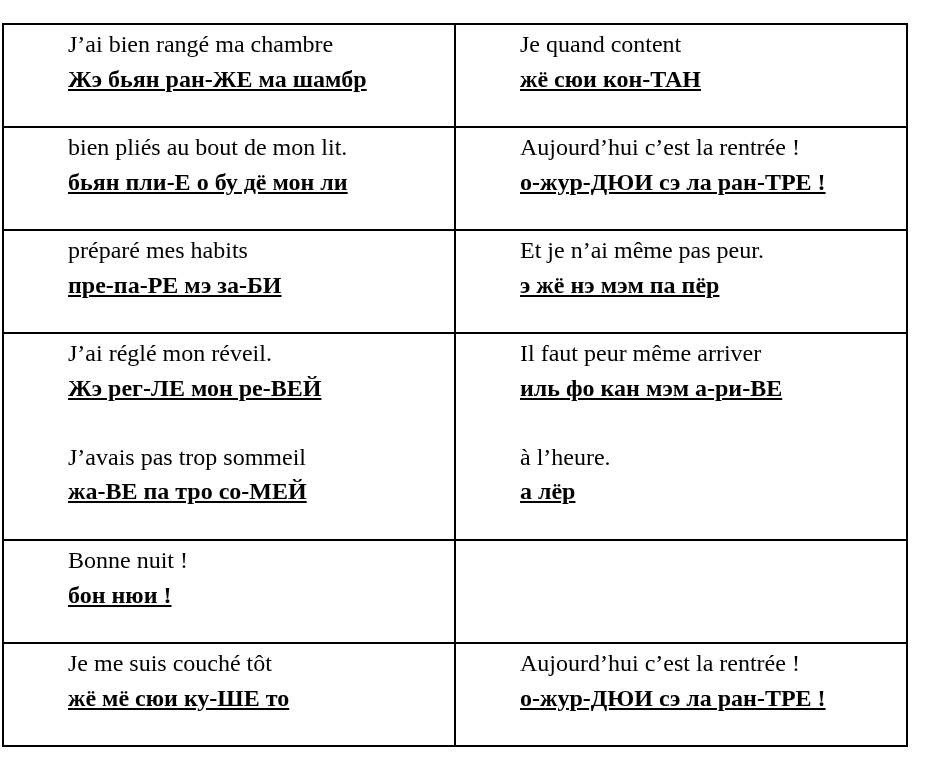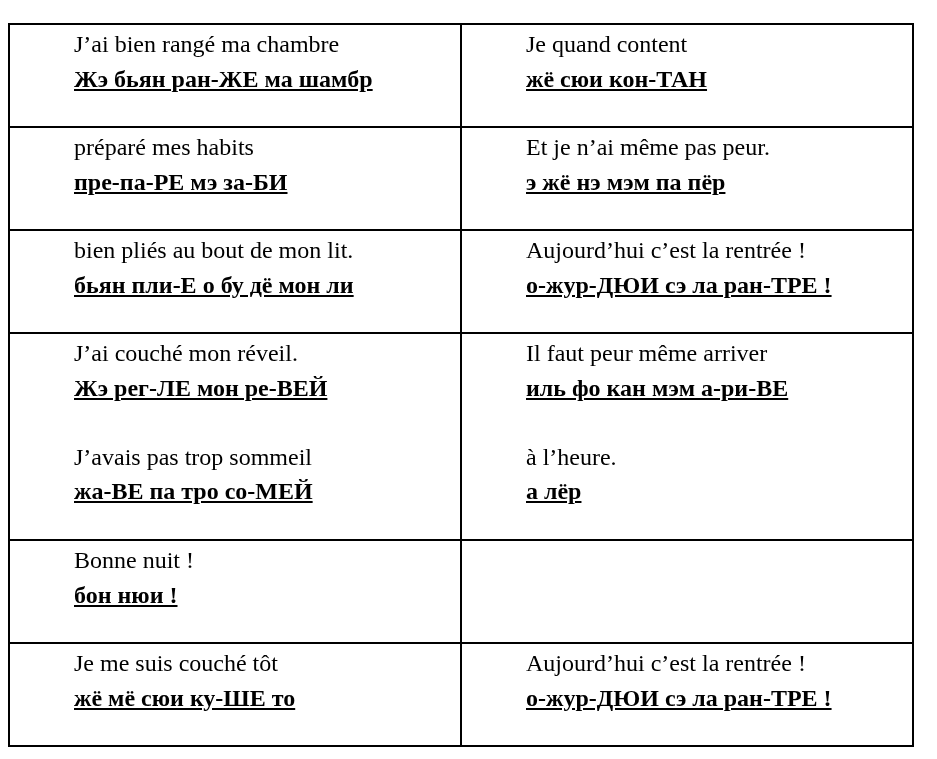--- a/index.html
+++ b/index.html
@@ -19,21 +19,21 @@
     overflow: hidden;
   }
   .page {
     position: relative;
     width: 937px;
     height: 759px;
     background: var(--bg-color);
   }
   table.phrase-table {
     position: absolute;
-    left: 8px;
+    left: 2px;
     top: 23px;
     width: 904px;
     border-collapse: collapse;
     table-layout: fixed;
   }
   table.phrase-table td {
     width: 452px;
     border: 2px solid var(--border-color);
     vertical-align: top;
     padding: 2px 8px 0 64px;
@@ -61,41 +61,41 @@
             <div class="line">J’ai bien rangé ma chambre</div>
             <div class="line bold">Жэ бьян ран-ЖЕ ма шамбр</div>
           </td>
           <td>
             <div class="line">Je quand content</div>
             <div class="line bold">жё сюи кон-ТАН</div>
           </td>
         </tr>
         <tr>
           <td>
+            <div class="line">bien pliés au bout de mon lit.</div>
+            <div class="line bold">бьян пли-Е о бу дё мон ли</div>
+          </td>
+          <td>
+            <div class="line">Aujourd’hui c’est la rentrée !</div>
+            <div class="line bold">о-жур-ДЮИ сэ ла ран-ТРЕ !</div>
+          </td>
+        </tr>
+        <tr>
+          <td>
             <div class="line">préparé mes habits</div>
             <div class="line bold">пре-па-РЕ мэ за-БИ</div>
           </td>
           <td>
             <div class="line">Et je n’ai même pas peur.</div>
             <div class="line bold">э жё нэ мэм па пёр</div>
           </td>
         </tr>
         <tr>
           <td>
-            <div class="line">bien pliés au bout de mon lit.</div>
-            <div class="line bold">бьян пли-Е о бу дё мон ли</div>
-          </td>
-          <td>
-            <div class="line">Aujourd’hui c’est la rentrée !</div>
-            <div class="line bold">о-жур-ДЮИ сэ ла ран-ТРЕ !</div>
-          </td>
-        </tr>
-        <tr>
-          <td>
-            <div class="line">J’ai couché mon réveil.</div>
+            <div class="line">J’ai réglé mon réveil.</div>
             <div class="line bold">Жэ рег-ЛЕ мон ре-ВЕЙ</div>
             <div class="line"></div>
             <div class="line">J’avais pas trop sommeil</div>
             <div class="line bold">жа-ВЕ па тро со-МЕЙ</div>
           </td>
           <td>
             <div class="line">Il faut peur même arriver</div>
             <div class="line bold">иль фо кан мэм а-ри-ВЕ</div>
             <div class="line"></div>
             <div class="line">à l’heure.</div>

